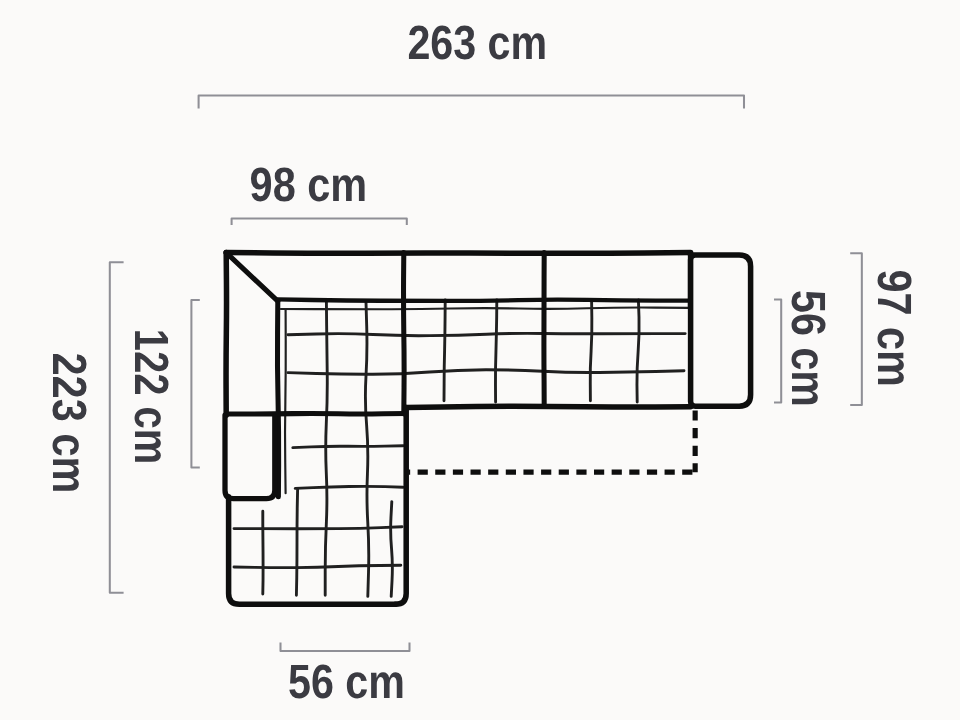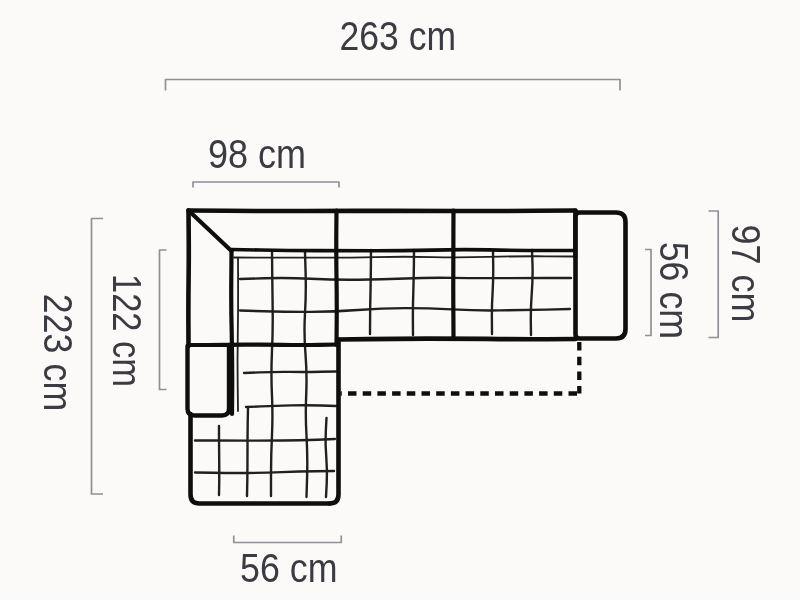--- a/index.html
+++ b/index.html
@@ -1,17 +1,17 @@
 <!DOCTYPE html>
 <html><head>
 <meta charset="utf-8">
 <title>Corner sofa dimensions</title>
 <style>
   html, body { margin: 0; padding: 0; background: #fbfaf9; }
-  #stage { width: 800px; height: 600px; position: relative; }
+  #stage { width: 800px; height: 600px; position: relative; font-weight: bold; }
   text { font-family: "Liberation Sans", sans-serif; }
 </style>
 </head>
 <body>
 <div id="stage">
 <svg width="800" height="600" viewBox="0 0 800 600" xmlns="http://www.w3.org/2000/svg">
 
 <rect x="0" y="0" width="800" height="600" fill="#fbfaf9"></rect>
 
 <path d="M165.5,90.5 V79.5 H620 V90.5" stroke="#8f8f96" stroke-width="1.7" fill="none" stroke-linecap="butt" stroke-linejoin="round"></path>

